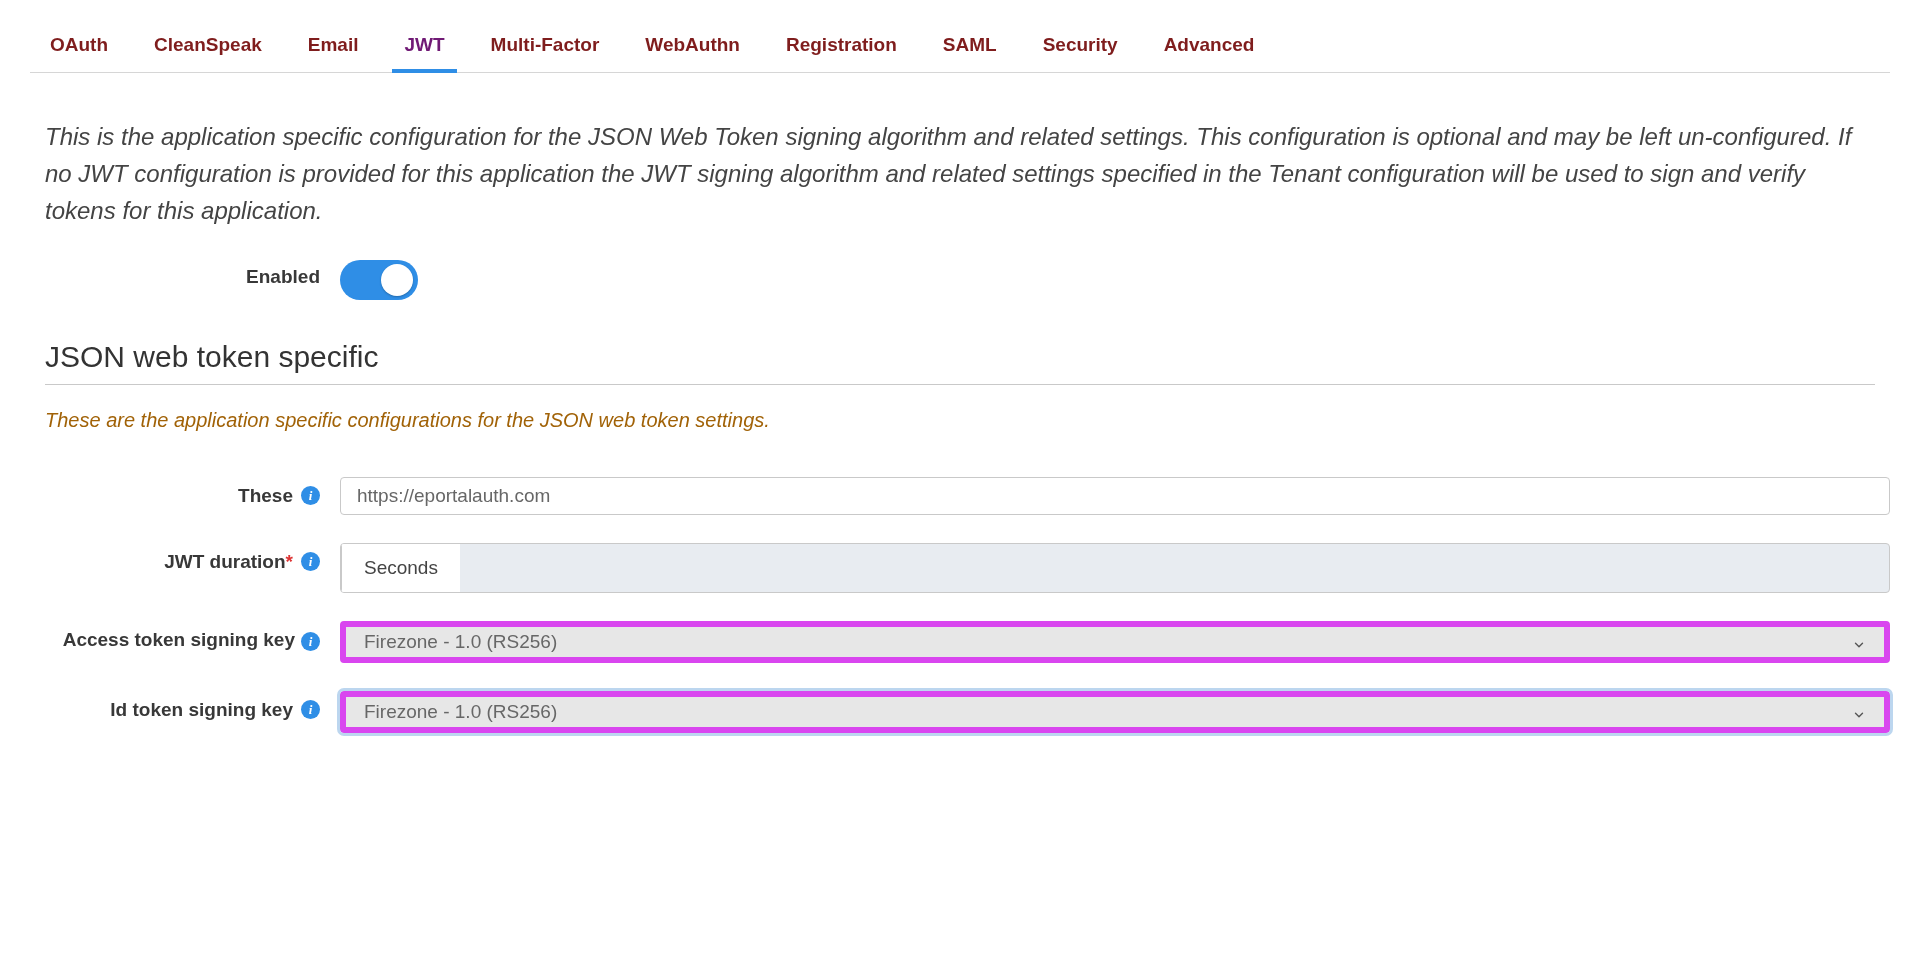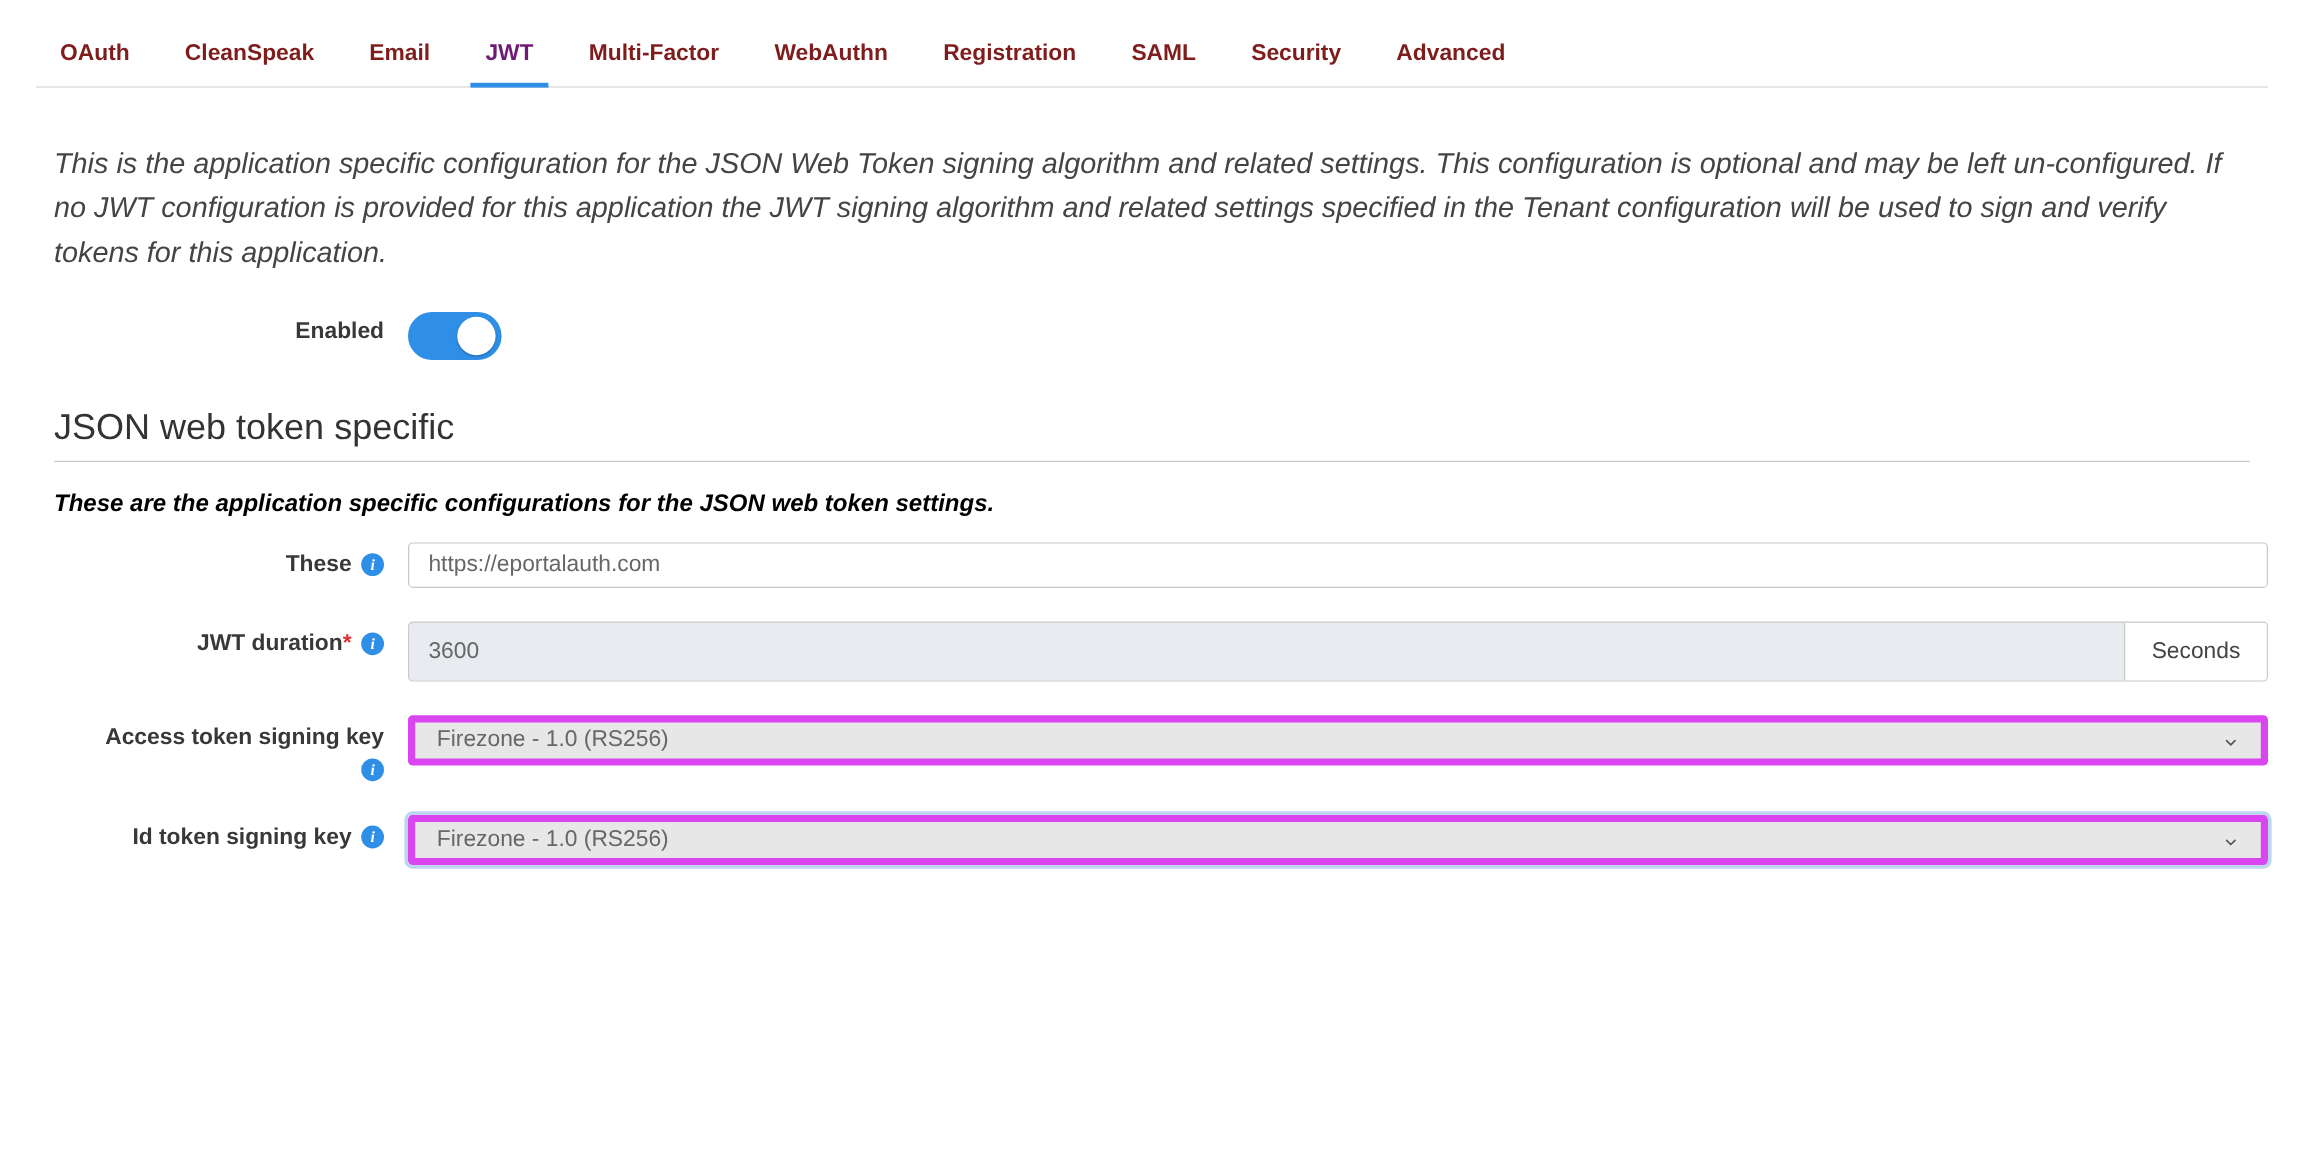--- a/index.html
+++ b/index.html
@@ -100,24 +100,23 @@
   h2.section {
     font-weight: 400;
     font-size: 30px;
     color: #333;
     border-bottom: 1px solid #c9c9c9;
     padding-bottom: 10px;
     margin: 40px 15px 24px 15px;
   }
   .subdesc {
     font-style: italic;
-    color: #000000;
-    margin: 0 15px 20px 15px;
+    color: #a16207;
+    margin: 0 15px 45px 15px;
     font-size: 20px;
-    font-weight: bold;
   }
   input[type=text] {
     width: 100%;
     height: 38px;
     border: 1px solid #c9c9c9;
     border-radius: 4px;
     padding: 0 16px;
     font-size: 19px;
     color: #676767;
     background: #fff;
@@ -164,21 +163,21 @@
   .select.focused {
     outline: 3px solid #bcd6ef;
     outline-offset: 0;
   }
   .chev {
     width: 14px; height: 14px;
     display: inline-block;
   }
   .chev svg { width: 14px; height: 14px; }
   .label-stack {
-    display:flex; flex-direction:column; align-items:flex-end; gap:6px;
+    display:flex; flex-direction:row; align-items:flex-end; gap:6px;
   }
 </style>
 </head>
 <body>
 
 <div class="tabs">
   <div class="tab">OAuth</div>
   <div class="tab">CleanSpeak</div>
   <div class="tab">Email</div>
   <div class="tab active">JWT</div>
@@ -218,21 +217,20 @@
 
 <div class="row">
   <div class="label-col">
     <span>
       <span>JWT duration</span><span class="req">*</span>
     </span>
     <span class="info-icon">i</span>
   </div>
   <div class="field-col">
     <div class="duration-wrap">
-      <input type="text" value="3600" style="">
       <div class="duration-unit">Seconds</div>
     </div>
   </div>
 </div>
 
 <div class="row">
   <div class="label-col" style="align-items:flex-start;">
     <div class="label-stack">
       <span>Access token signing key</span>
       <span class="info-icon">i</span>

